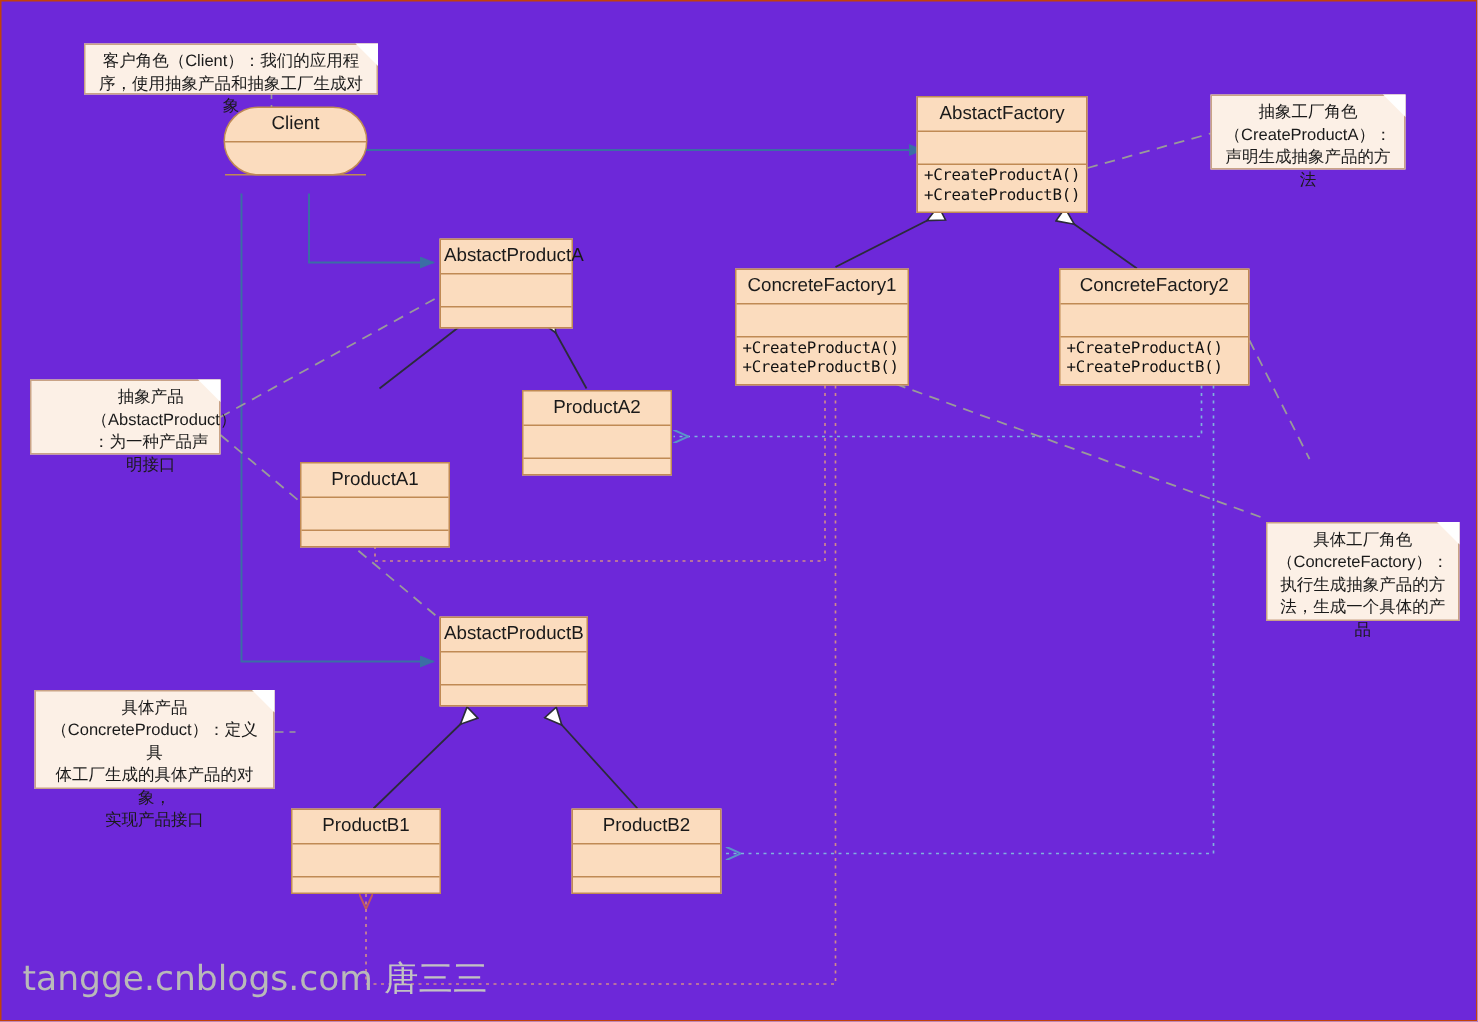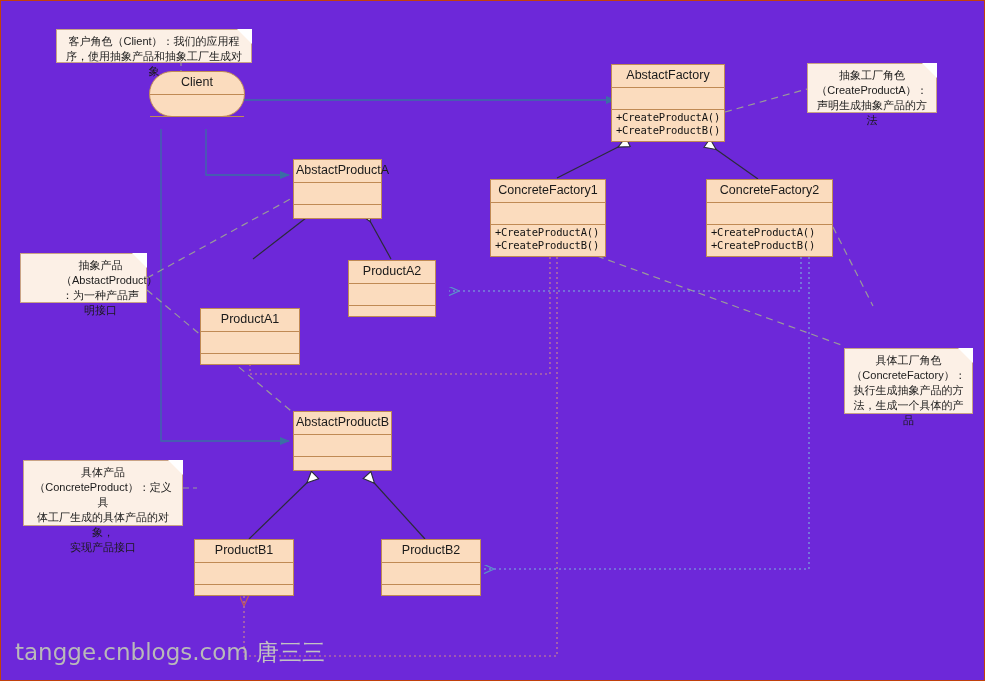--- a/index.html
+++ b/index.html
@@ -254,21 +254,21 @@
     <div class="cls-attrs"></div>
     <div class="cls-ops"></div>
   </div>
 
   <div class="uml-class" style="left:199px;top:259px;width:100px;height:57px;margin-top:48px;">
     <div class="cls-name">ProductA1</div>
     <div class="cls-attrs"></div>
     <div class="cls-ops"></div>
   </div>
 
-  <div class="uml-class" style="left:347px;top:259px;width:88px;height:57px;">
+  <div class="uml-class" style="left:347px;top:259px;width:100px;height:57px;">
     <div class="cls-name">ProductA2</div>
     <div class="cls-attrs"></div>
     <div class="cls-ops"></div>
   </div>
 
   <div class="uml-class" style="left:193px;top:538px;width:100px;height:57px;">
     <div class="cls-name">ProductB1</div>
     <div class="cls-attrs"></div>
     <div class="cls-ops"></div>
   </div>

